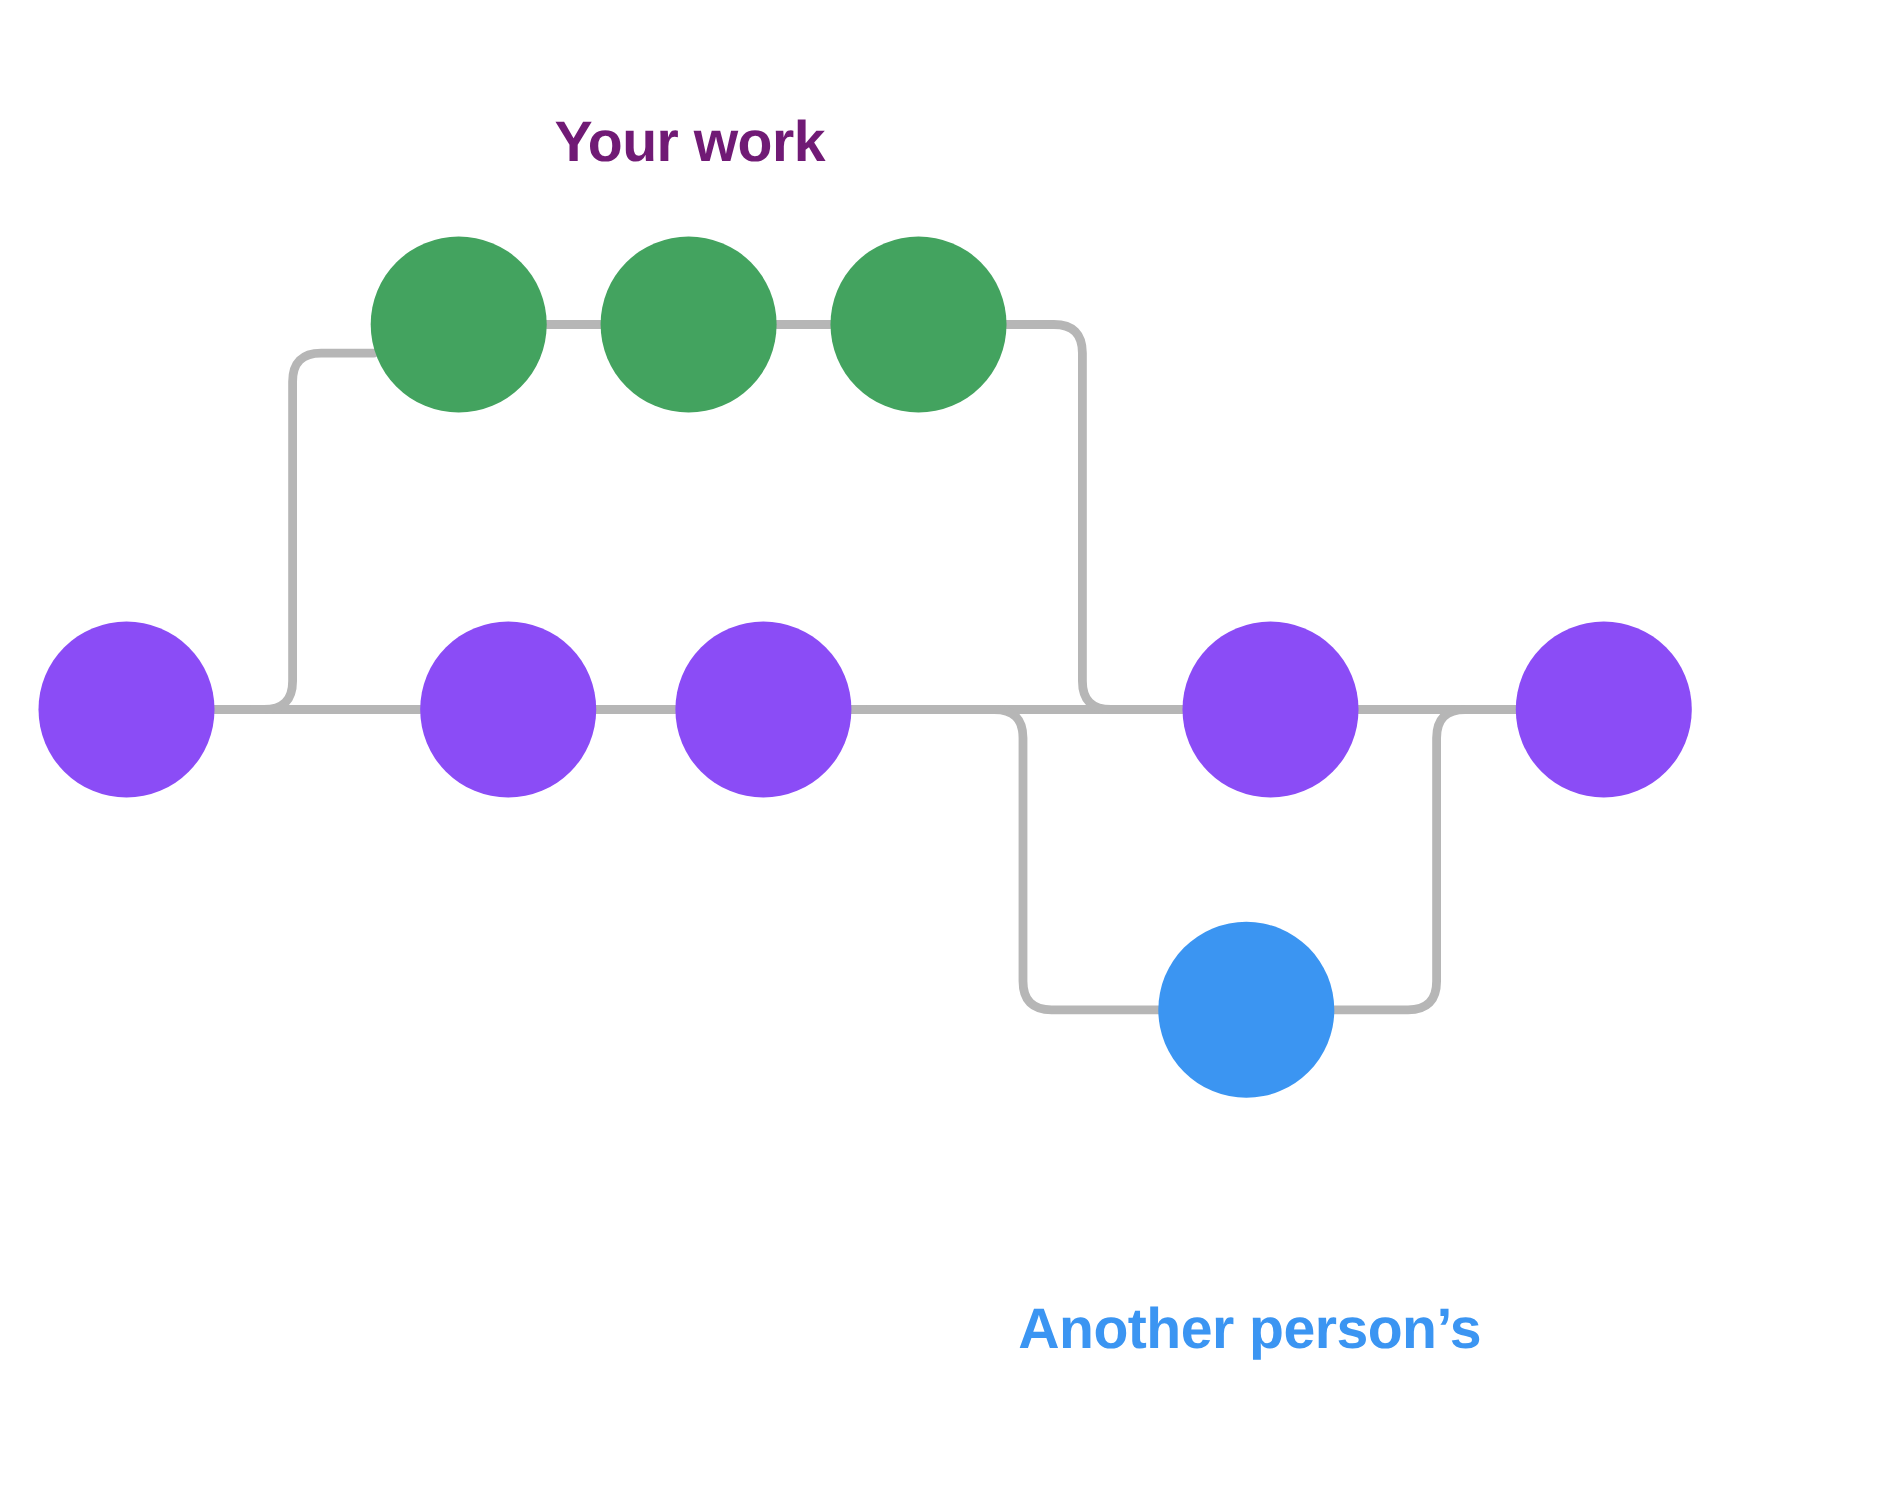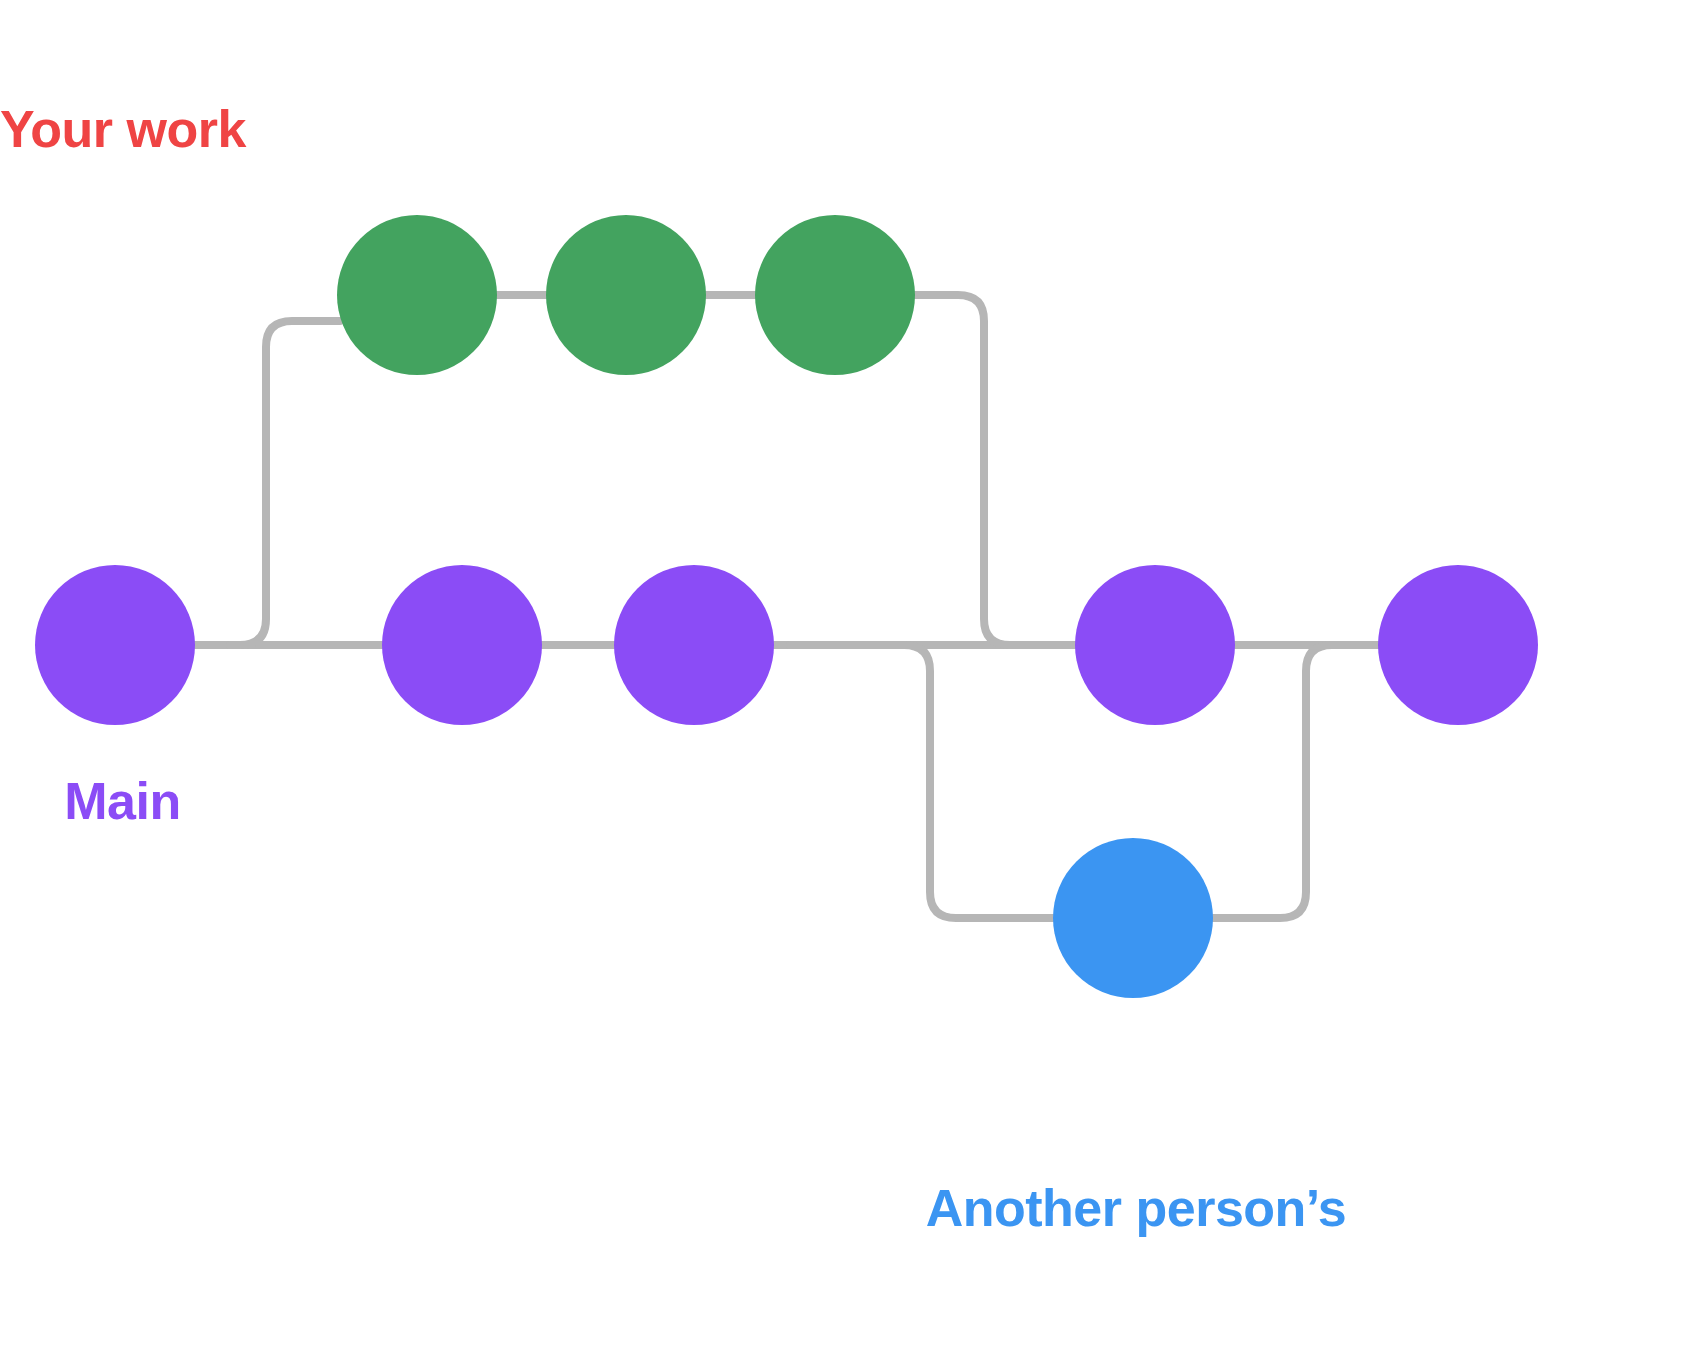--- a/index.html
+++ b/index.html
@@ -32,22 +32,23 @@
     font-weight: bold;
     letter-spacing: -0.5px;
     line-height: 1.28;
     white-space: pre;
     user-select: none;
   }
   .label-yourwork {
     left: 0;
     top: 96px;
     width: 1254px;
+    text-align: center;
     font-size: 52px;
-    color: #ef4444;
+    color: #701a75;
   }
   .label-main {
     left: 0;
     top: 768px;
     width: 245px;
     text-align: center;
     font-size: 52px;
     color: #8b4cf6;
   }
   .label-another {
@@ -100,20 +101,19 @@
       <circle cx="694" cy="645" r="80" fill="#8b4cf6"></circle>
       <circle cx="1155" cy="645" r="80" fill="#8b4cf6"></circle>
       <circle cx="1458" cy="645" r="80" fill="#8b4cf6"></circle>
 
       <circle cx="1133" cy="918" r="80" fill="#3b95f2"></circle>
     </g>
   </svg>
 
   <div class="label label-yourwork">Your work</div>
 
-  <div class="label label-main">Main</div>
 
   <div class="label label-another">
     <div>Another person’s</div>
     
   </div>
 
 </div>
 
 </body></html>

